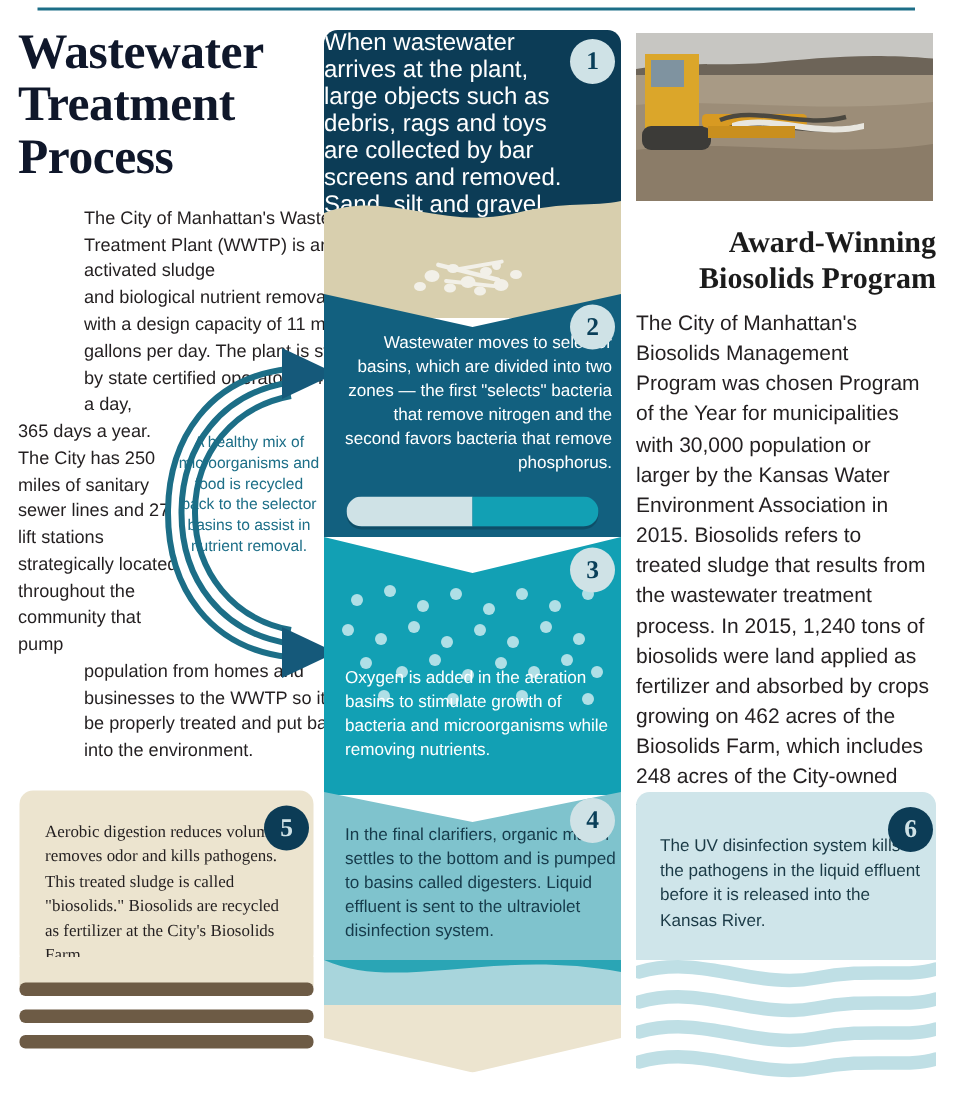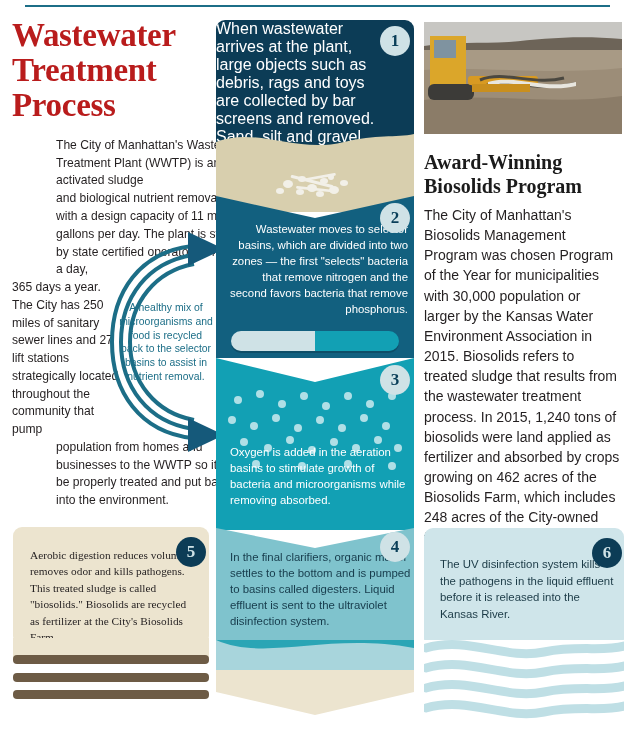--- a/index.html
+++ b/index.html
@@ -18,21 +18,21 @@
     background:#1c6e87;
   }
 
   
   .col-left{position:absolute;left:12px;top:18px;width:200px;}
   .title{
     font-family:"Liberation Serif", serif;
     font-weight:bold;
     font-size:33px;
     line-height:1.06;
-    color:#b91c1c;
+    color:#0f172a;
     letter-spacing:-0.3px;
     margin:0 0 14px 0;
   }
   .lead{
     font-size:12.1px;
     line-height:1.47;
     color:#231f20;
     margin:0;
   }
   .lead span{display:block;}
@@ -40,21 +40,21 @@
   
   .lead .w1{width:196px;margin-left:44px;}
   .lead .w3{width:110px;}
 
   
   .arrow-loop{
     position:absolute;left:96px;top:222px;width:128px;height:240px;
     pointer-events:none;
   }
   .arrow-note{
-    position:absolute;left:118px;top:301px;width:96px;
+    position:absolute;left:118px;top:289px;width:96px;
     font-size:10.4px;line-height:1.33;color:#1c6e87;
     text-align:center;
   }
 
   
   .panel5{
     position:absolute;left:13px;top:527px;width:196px;height:118px;
     background:#ece4cf;border-radius:9px;
   }
   .panel5 .ptext{
@@ -123,21 +123,21 @@
   
   .cbottom{position:absolute;left:216px;top:640px;width:198px;height:75px;}
   .photo{
     position:absolute;left:424px;top:22px;width:198px;height:112px;
     overflow:hidden;background:#b9ae9e;
   }
   .rtitle{
     position:absolute;left:424px;top:150px;width:200px;
     font-family:"Liberation Serif", serif;
     font-weight:bold;font-size:20px;line-height:1.2;
-    text-align:left;color:#1b1b1b;
+    text-align:right;color:#1b1b1b;
   }
   .rtext{
     position:absolute;left:424px;top:205px;width:196px;
     font-size:14px;line-height:1.44;color:#231f20;
   }
 
   
   .panel6{
     position:absolute;left:424px;top:528px;width:200px;height:120px;
     background:#cfe5ea;border-radius:9px;
@@ -249,21 +249,21 @@
         <circle cx="118" cy="84" r="4"></circle>
         <circle cx="140" cy="90" r="4"></circle>
       <circle cx="162" cy="82" r="4"></circle>
         <circle cx="182" cy="90" r="4"></circle>
       <circle cx="40" cy="106" r="4"></circle>
         <circle cx="86" cy="108" r="4"></circle>
         <circle cx="132" cy="106" r="4"></circle>
       <circle cx="176" cy="108" r="4"></circle>
     </g>
   </svg>
-  <div class="stext" style="position:absolute;left:230px;top:445px;width:180px;color:#fff;font-size:11.4px;line-height:1.4;">Oxygen is added in the aeration basins to stimulate growth of bacteria and microorganisms while removing absorbed.</div>
+  <div class="stext" style="position:absolute;left:230px;top:445px;width:180px;color:#fff;font-size:11.4px;line-height:1.4;">Oxygen is added in the aeration basins to stimulate growth of bacteria and microorganisms while removing nutrients.</div>
   <div class="badge light b3">3</div>
 
   <svg class="s4box" viewBox="0 0 198 120" preserveAspectRatio="none">
     <path d="M0 0 L99 20 L198 0 L198 120 L0 120 Z" fill="#7fc3cd"></path>
   </svg>
   <div class="stext" style="position:absolute;left:230px;top:550px;width:184px;color:#163b4b;font-size:11.4px;line-height:1.4;">In the final clarifiers, organic matter settles to the bottom and is pumped to basins called digesters. Liquid effluent is sent to the ultraviolet disinfection system.</div>
   <div class="badge light b4">4</div>
 
   <svg class="cbottom" viewBox="0 0 198 75" preserveAspectRatio="none">
     <rect x="0" y="0" width="198" height="30" fill="#a8d5dc"></rect>

